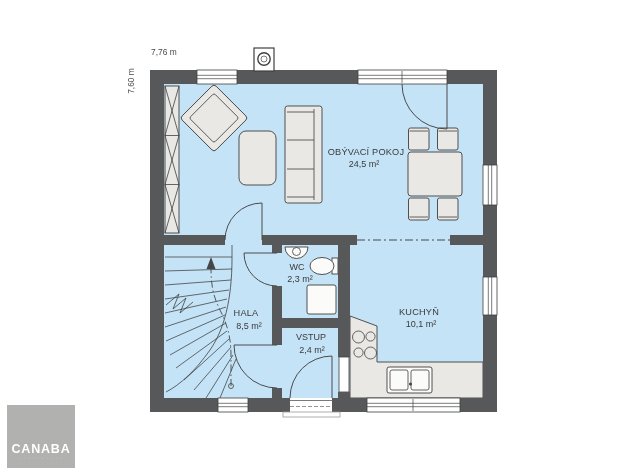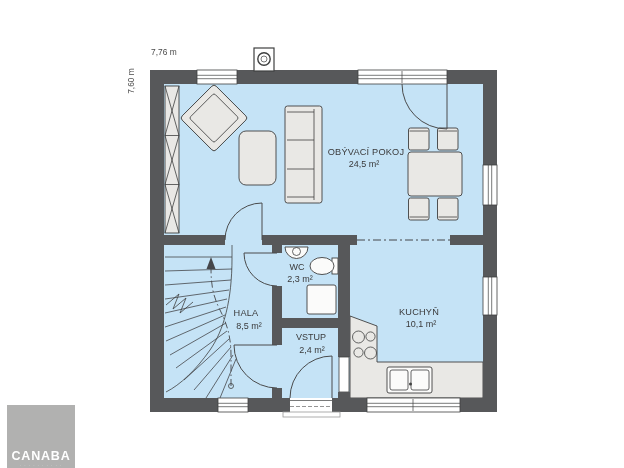--- a/index.html
+++ b/index.html
@@ -22,21 +22,21 @@
   .dashdot { stroke:#45464a; stroke-width:1; stroke-dasharray:8 3 2 3; }
   .step    { fill:#ffffff; stroke:#9a9a9a; stroke-width:0.8; }
 
   text { fill:#3a3a3b; }
   .room-name { font-size:9.2px; letter-spacing:0.2px; }
   .room-area { font-size:9px; }
   .dim       { font-size:8.4px; fill:#4a4a4a; }
 
   .logo { position:absolute; left:7px; top:405px; width:68px; height:63px;
           background: var(--logo_bg, #b1b1b0); display:flex; flex-direction:column;
-          justify-content:flex-end; align-items:center; box-sizing:border-box; }
+          justify-content:flex-end; align-items:center; padding-bottom:7px; box-sizing:border-box; }
   .logo-brand   { color:#ffffff; font-weight:bold; font-size:12.5px; letter-spacing:0.8px; line-height:1; }
   .logo-tagline { color:rgba(255,255,255,0.6); font-size:4px; letter-spacing:1px; margin-top:2px; line-height:1; }
 </style>
 </head>
 <body>
 
 <div class="canvas">
 <svg width="624" height="468" viewBox="0 0 624 468">
 
   <rect class="floor" x="164" y="84" width="319" height="314"></rect>

